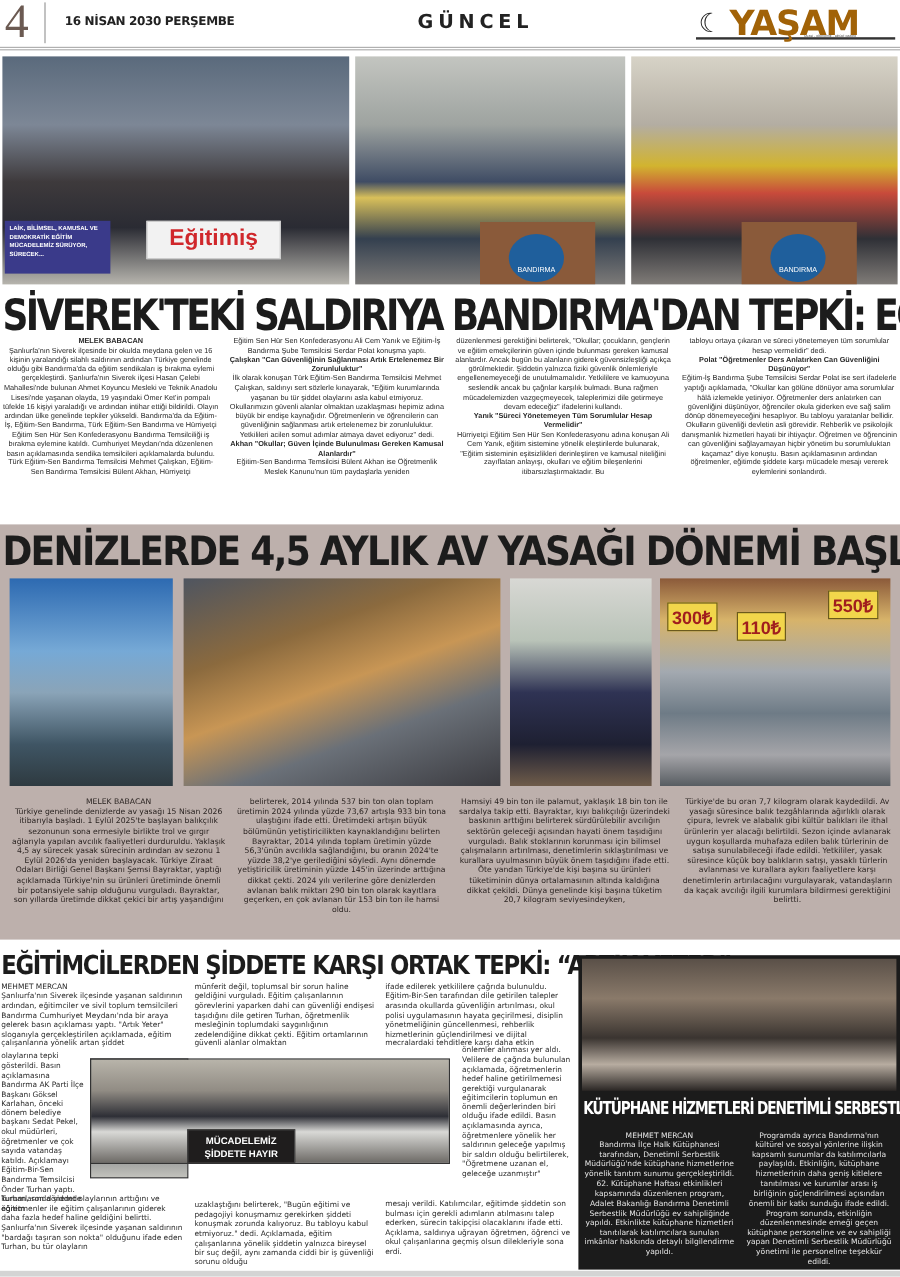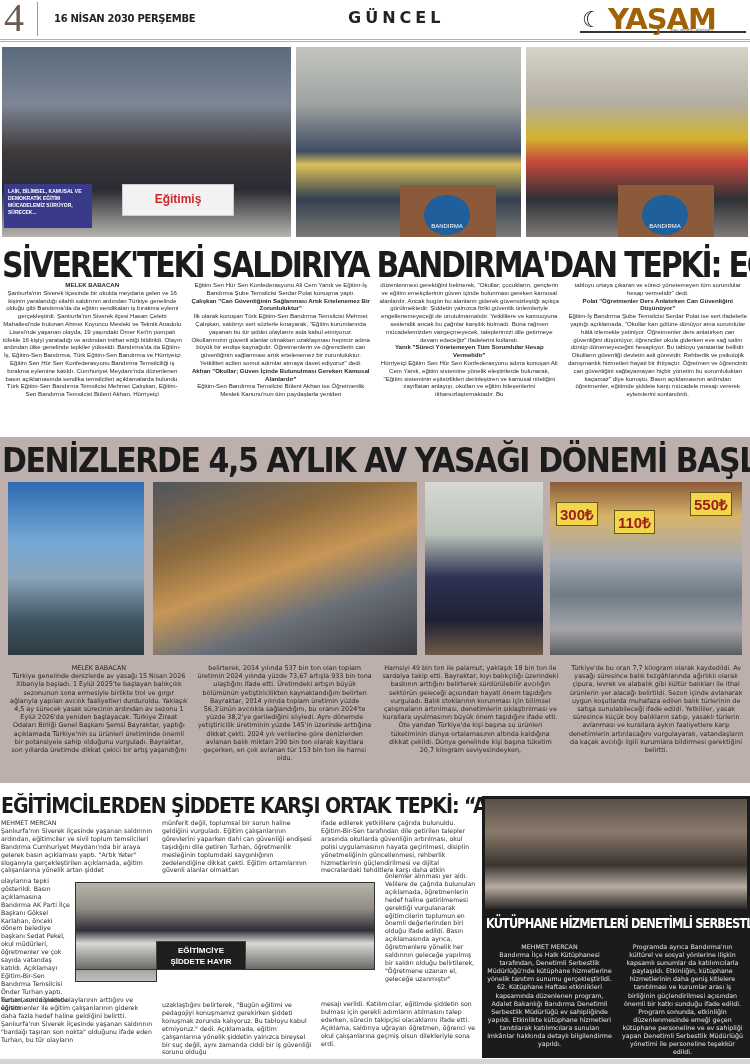--- a/index.html
+++ b/index.html
@@ -16,21 +16,21 @@
   .logo-text { position: absolute; left: 28px; top: 1px; font-family: "DejaVu Sans", sans-serif; font-weight: bold; font-size: 29px; letter-spacing: -1px; color: #a16207; }
   .logo-sub { position: absolute; left: 90px; top: 27px; font-size: 3px; color: #555; }
   .mast-rule { position: absolute; left: 0; top: 39px; width: 750px; height: 3px; border-top: 1px solid #b0b0b0; border-bottom: 1px solid #b0b0b0; }
 
   
   .photo { position: absolute; overflow: hidden; }
   .ph-crowd { background: linear-gradient(180deg, #5a6a7c 0%, #7d8796 30%, #3e3a3c 55%, #2a2b33 75%, #b7b5ae 100%); }
   .ph-speaker1 { background: linear-gradient(180deg, #c3c5c0 0%, #9ea3a0 30%, #3f4c64 55%, #d9c05a 62%, #34404f 80%, #7c7a78 100%); }
   .ph-speaker2 { background: linear-gradient(180deg, #d7d3c7 0%, #b3ada2 30%, #d2b42f 48%, #c84a3b 60%, #2f3036 80%, #807c78 100%); }
   .banner-purple { position: absolute; left: 2px; top: 137px; width: 88px; height: 44px; background: #3a3a8a; color: #fff; font-size: 5px; font-weight: bold; padding: 4px; line-height: 7px; }
-  .banner-white { position: absolute; left: 120px; top: 137px; width: 112px; height: 32px; background: #f2f2f2; border: 1px solid #ccc; color: #d0272b; font-weight: bold; font-size: 12px; text-align: center; line-height: 28px; }
+  .banner-white { position: absolute; left: 120px; top: 137px; width: 112px; height: 32px; background: #f2f2f2; border: 1px solid #ccc; color: #d0272b; font-weight: bold; font-size: 19px; text-align: center; line-height: 28px; }
   .podium { position: absolute; width: 96px; height: 52px; bottom: 0; background: #8a5a3a; }
   .podium-logo { position: absolute; left: 24px; top: 10px; width: 46px; height: 40px; border-radius: 50%; background: #1f5f9c; color: #fff; font-size: 6px; text-align: center; padding-top: 28px; }
 
   
   .headline1 { position: absolute; left: 2px; top: 243px; width: 746px; font-family: "DejaVu Sans", sans-serif; font-weight: bold; font-size: 30px; letter-spacing: -2.2px; transform: scaleY(1.2); transform-origin: top left; color: #1c1c1c; white-space: nowrap; }
   .body-cols { position: absolute; display: flex; gap: 8px; font-size: 6.1px; line-height: 7.8px; color: #2a2a2a; }
   .col { flex: 1; }
   .col p { margin: 0; text-align: center; }
   .byline { font-weight: bold; }
   .subhead { font-weight: bold; }
@@ -146,21 +146,21 @@
 <div class="story3" style="left:1px;top:819px;width:153px;">
   <p>MEHMET MERCAN</p>
   <p>Şanlıurfa'nın Siverek ilçesinde yaşanan saldırının ardından, eğitimciler ve sivil toplum temsilcileri Bandırma Cumhuriyet Meydanı'nda bir araya gelerek basın açıklaması yaptı. "Artık Yeter" sloganıyla gerçekleştirilen açıklamada, eğitim çalışanlarına yönelik artan şiddet</p>
 </div>
 <div class="story3" style="left:1px;top:877px;width:72px;">
   <p>olaylarına tepki gösterildi. Basın açıklamasına Bandırma AK Parti İlçe Başkanı Göksel Karlahan, önceki dönem belediye başkanı Sedat Pekel, okul müdürleri, öğretmenler ve çok sayıda vatandaş katıldı. Açıklamayı Eğitim-Bir-Sen Bandırma Temsilcisi Önder Turhan yaptı. Turhan, son dönemde eğitim</p>
 </div>
 <div class="photo ph-protest1" style="left:75px;top:882px;width:82px;height:100px;"></div>
 <div class="photo ph-protest2" style="left:75px;top:882px;width:300px;height:88px;">
   <div class="banner-dark">
-    <div>EĞİTİMCİYE</div>
+    <div>MÜCADELEMİZ</div>
     <div>ŞİDDETE HAYIR</div>
     <div class="red" style="font-size:4px;">OKULDA ŞİDDETE DUR DEMİZ BÜYÜK</div>
   </div>
 </div>
 <div class="story3" style="left:1px;top:996px;width:153px;">
   <p>kurumlarında şiddet olaylarının arttığını ve öğretmenler ile eğitim çalışanlarının giderek daha fazla hedef haline geldiğini belirtti. Şanlıurfa'nın Siverek ilçesinde yaşanan saldırının "bardağı taşıran son nokta" olduğunu ifade eden Turhan, bu tür olayların</p>
 </div>
 <div class="story3" style="left:162px;top:819px;width:152px;">
   <p>münferit değil, toplumsal bir sorun haline geldiğini vurguladı. Eğitim çalışanlarının görevlerini yaparken dahi can güvenliği endişesi taşıdığını dile getiren Turhan, öğretmenlik mesleğinin toplumdaki saygınlığının zedelendiğine dikkat çekti. Eğitim ortamlarının güvenli alanlar olmaktan</p>
 </div>

